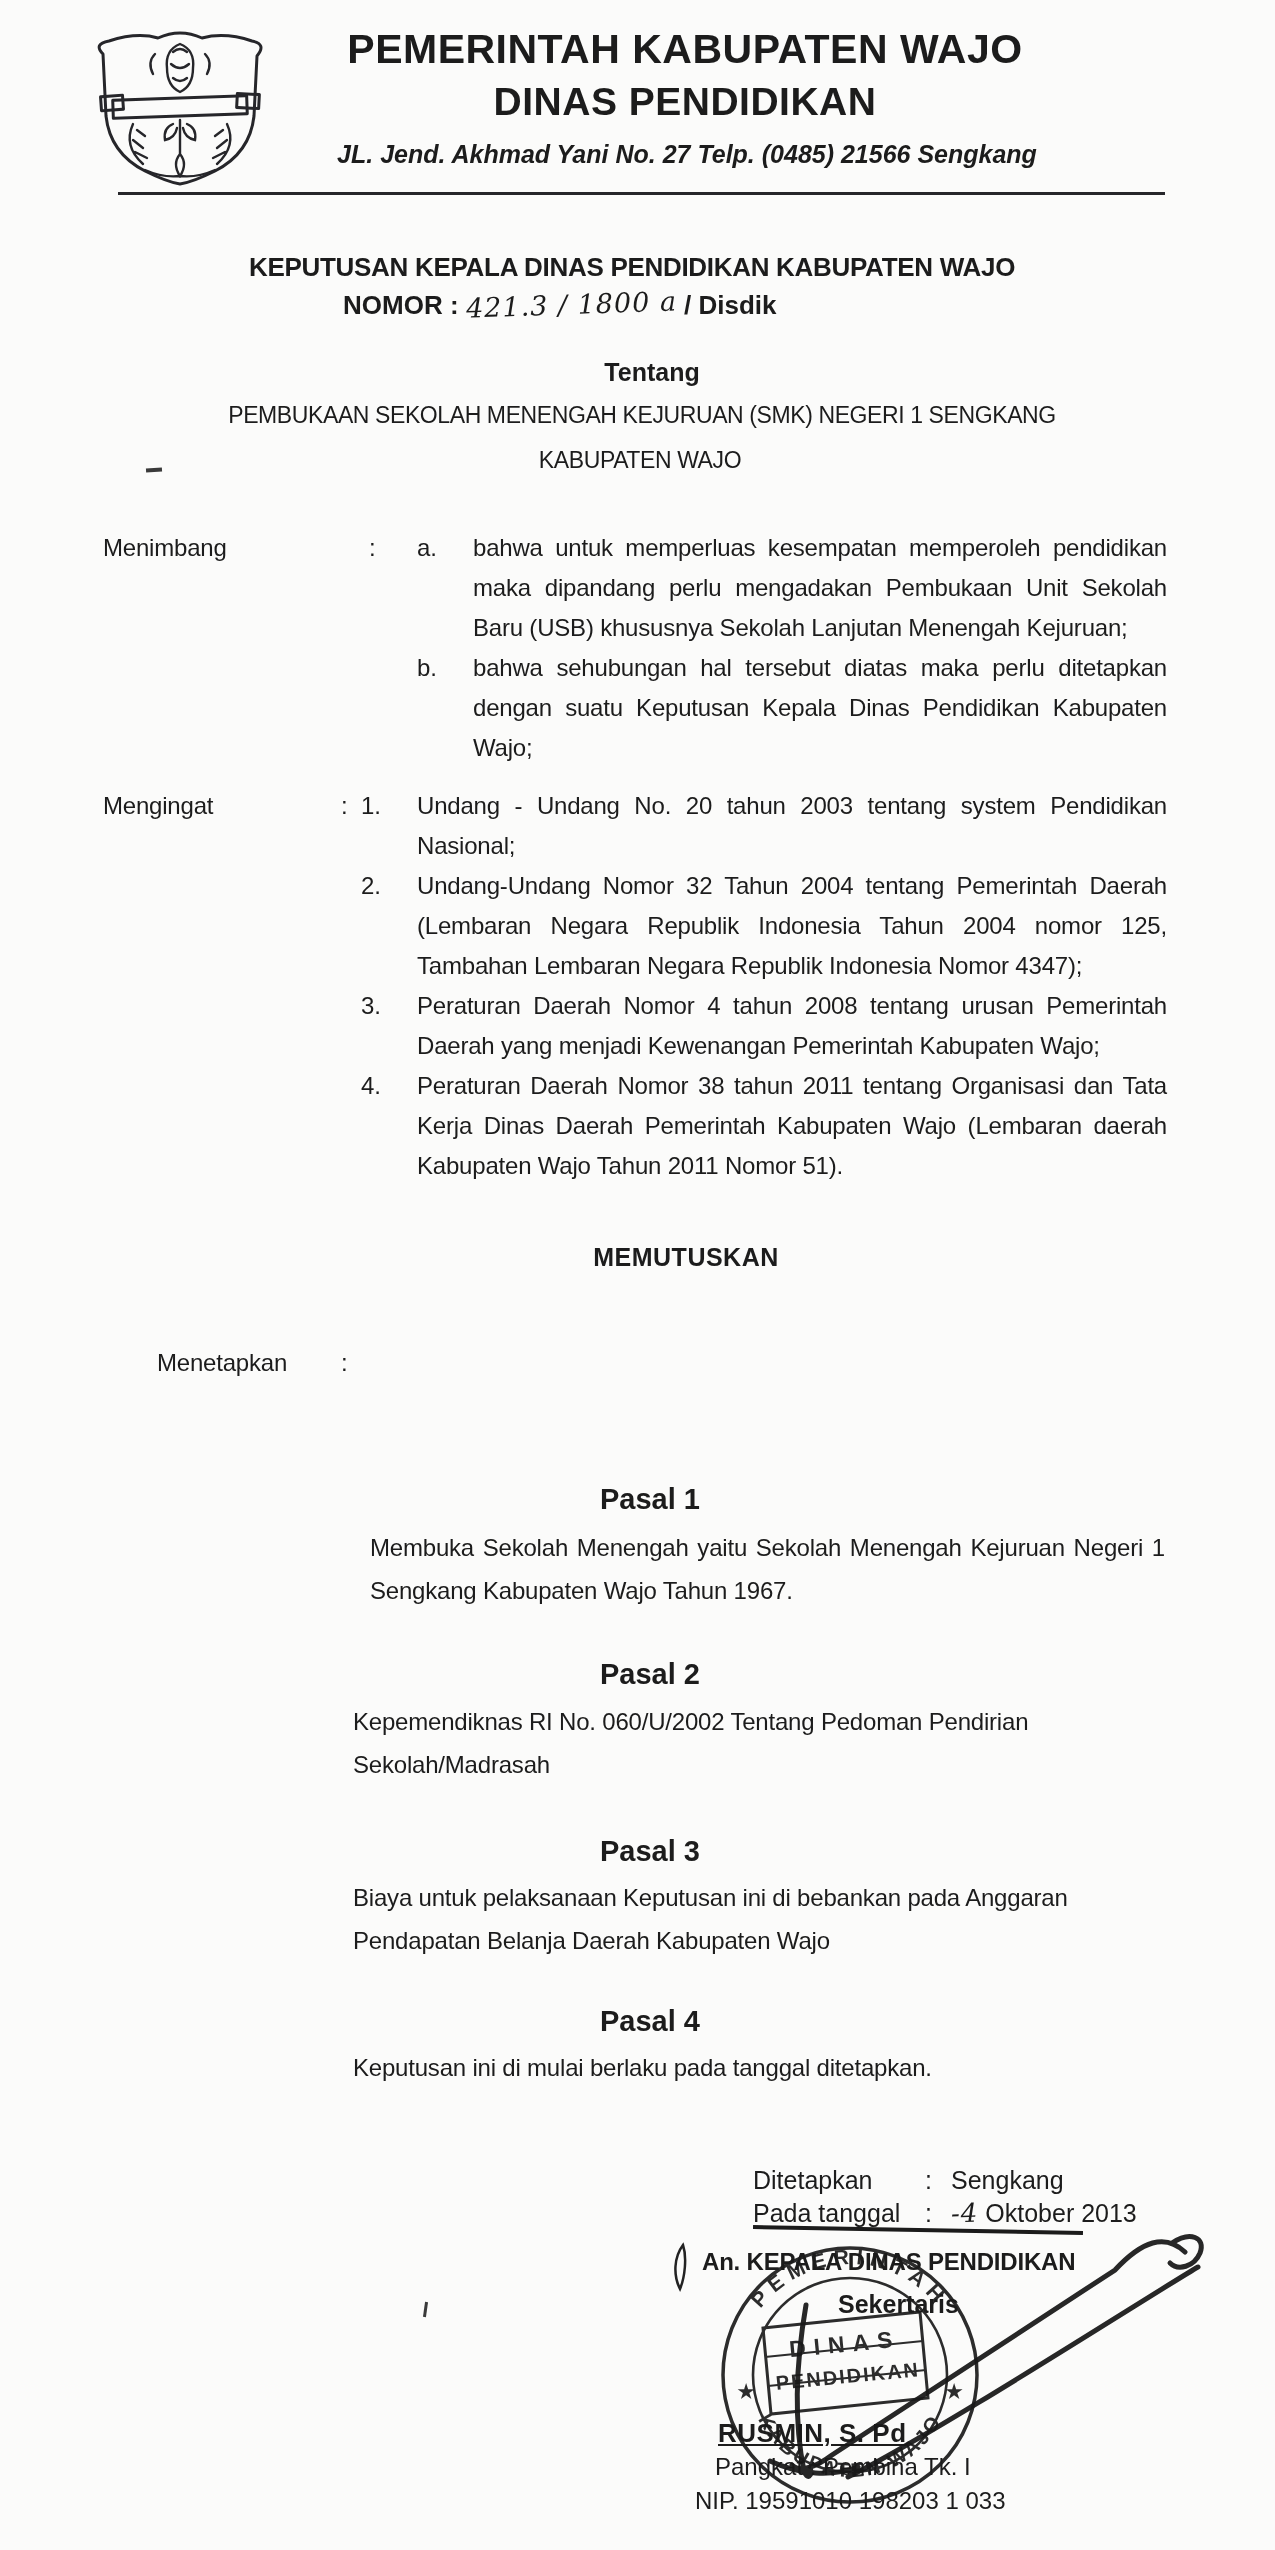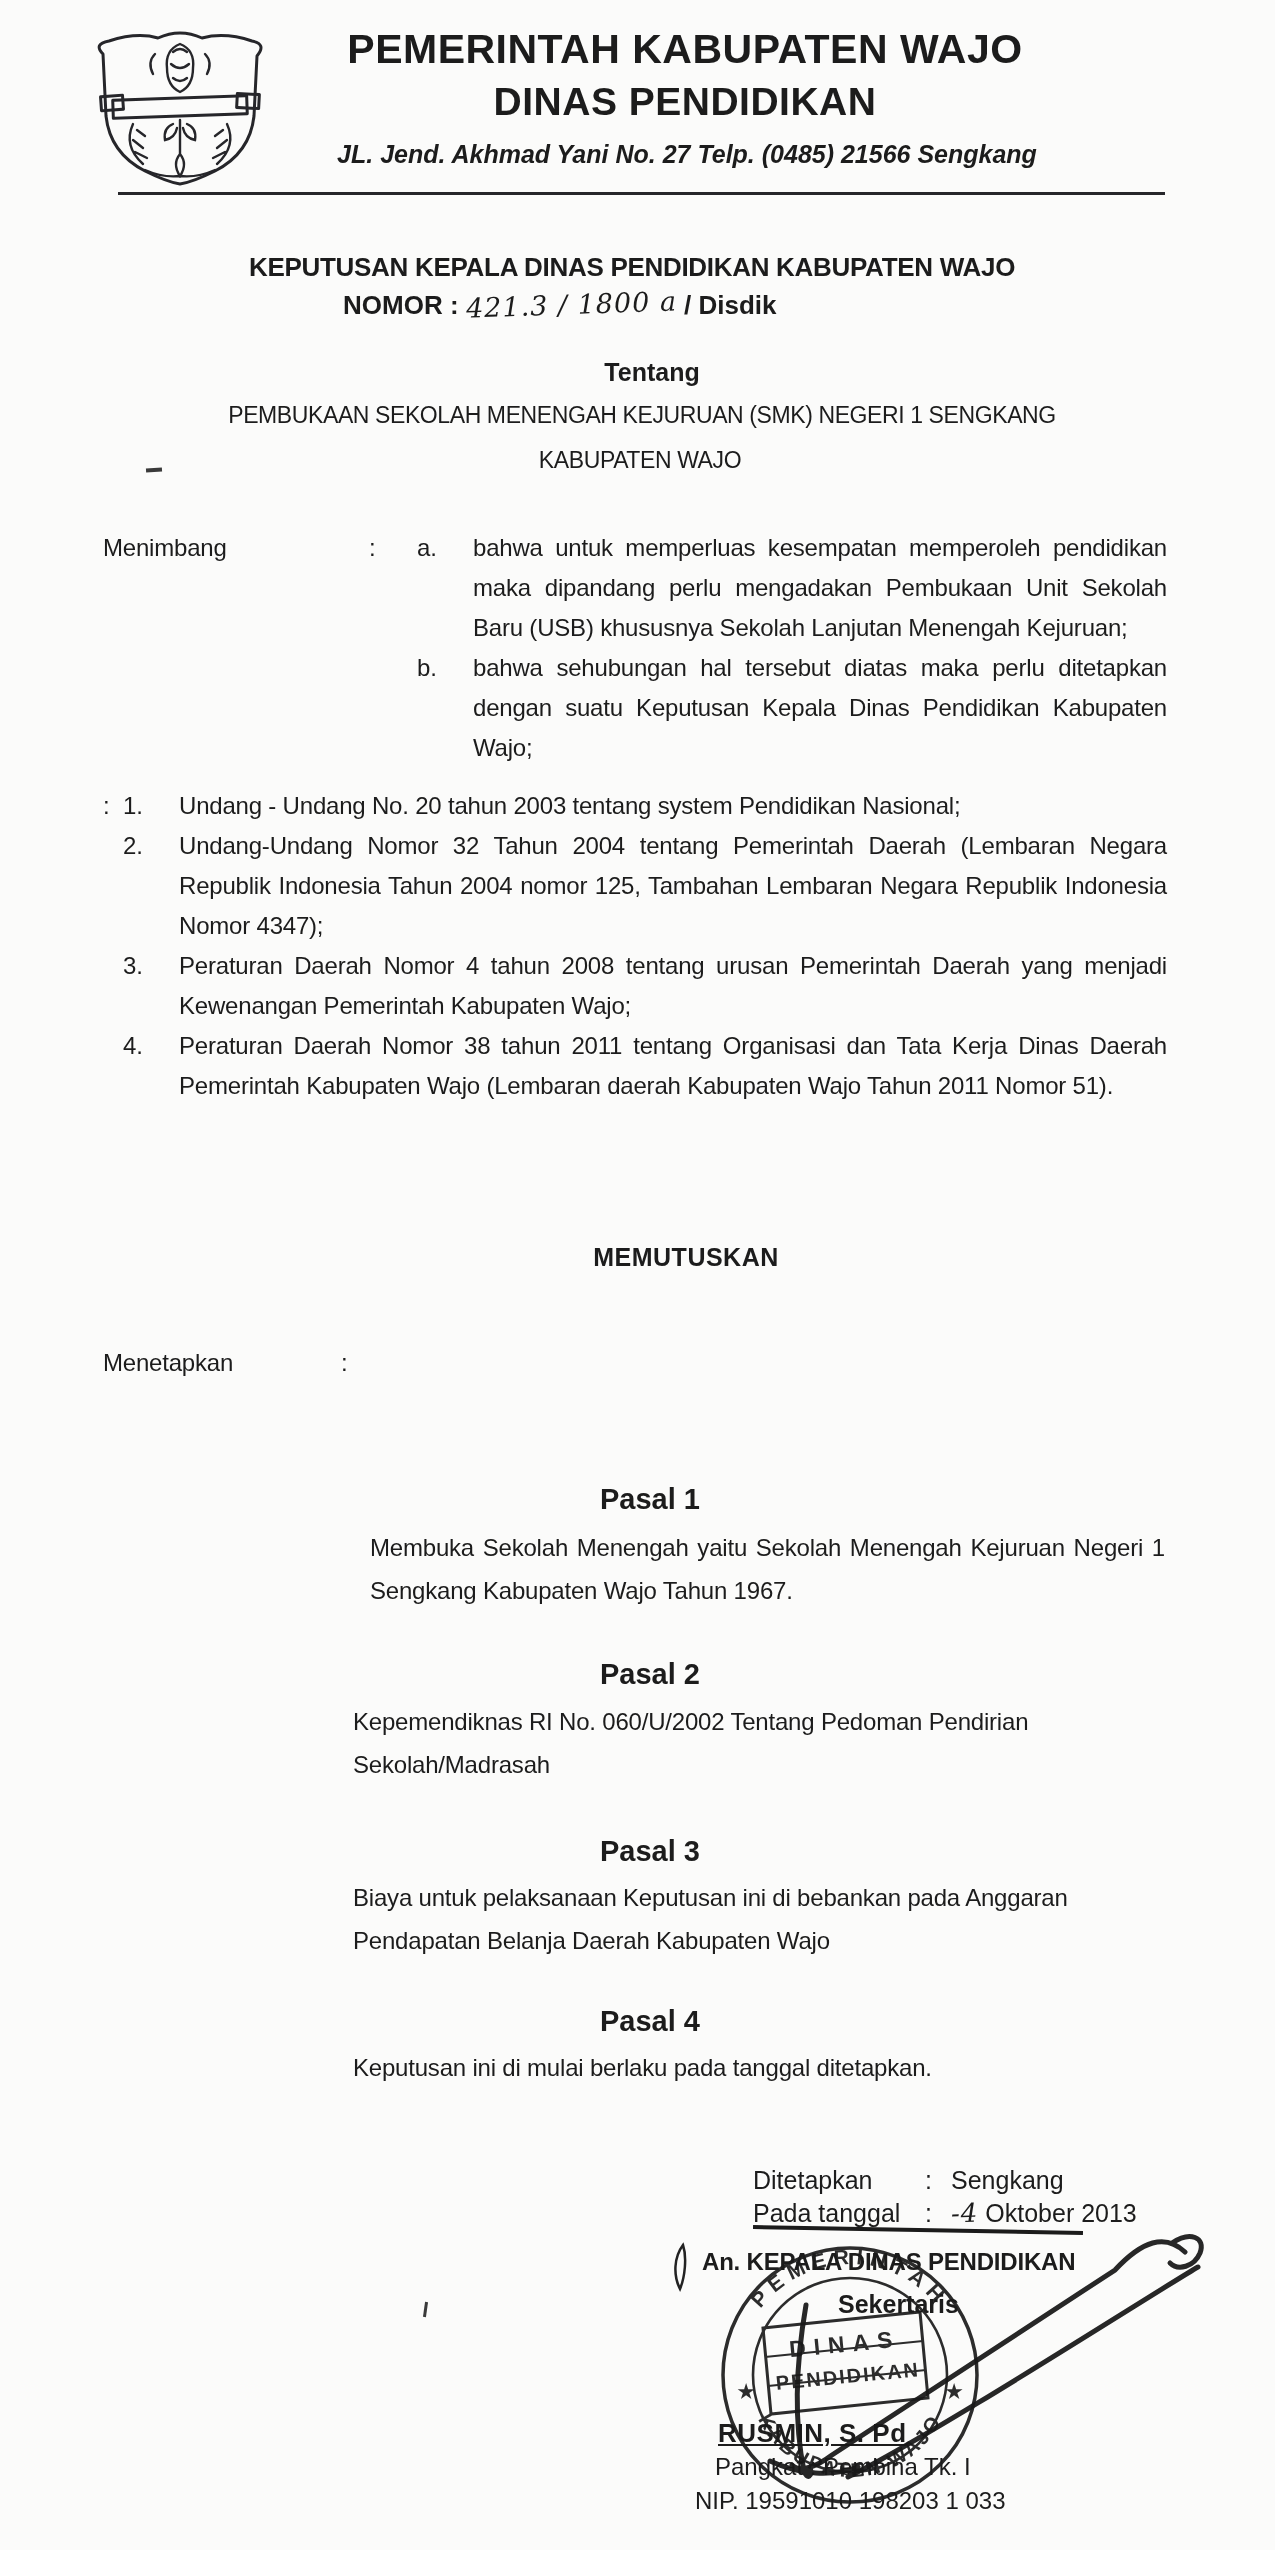--- a/index.html
+++ b/index.html
@@ -112,20 +112,21 @@
         <div class="item-text">bahwa untuk memperluas kesempatan memperoleh pendidikan maka dipandang perlu mengadakan Pembukaan Unit Sekolah Baru (USB) khususnya Sekolah Lanjutan Menengah Kejuruan;</div>
       </div>
       <div class="item">
         <div class="item-marker">b.</div>
         <div class="item-text">bahwa sehubungan hal tersebut diatas maka perlu ditetapkan dengan suatu Keputusan Kepala Dinas Pendidikan Kabupaten Wajo;</div>
       </div>
     </div>
   </div>
 
   <div class="abs sect" style="left:103px;top:786px;width:1064px;">
+    <div class="sect-label">Mengingat</div>
     <div class="sect-colon">:</div>
     <div class="sect-items">
       <div class="item">
         <div class="item-marker">1.</div>
         <div class="item-text">Undang - Undang No. 20 tahun 2003 tentang system Pendidikan Nasional;</div>
       </div>
       <div class="item">
         <div class="item-marker">2.</div>
         <div class="item-text">Undang-Undang Nomor 32 Tahun 2004 tentang Pemerintah Daerah (Lembaran Negara Republik Indonesia Tahun 2004 nomor 125, Tambahan Lembaran Negara Republik Indonesia Nomor 4347);</div>
       </div>
@@ -136,21 +137,21 @@
       <div class="item">
         <div class="item-marker">4.</div>
         <div class="item-text">Peraturan Daerah Nomor 38 tahun 2011 tentang Organisasi dan Tata Kerja Dinas Daerah Pemerintah Kabupaten Wajo (Lembaran daerah Kabupaten Wajo Tahun 2011 Nomor 51).</div>
       </div>
     </div>
   </div>
 
   <div class="abs ctr memutuskan" style="left:655px;top:1243px;">MEMUTUSKAN</div>
 
   <div class="abs sect" style="left:103px;top:1335px;width:1064px;">
-    <div class="sect-label" style="line-height:56px;">Menetapkan</div>
+    <div class="sect-label" style="line-height:56px;text-align:center;">Menetapkan</div>
     <div class="sect-colon" style="line-height:56px;">:</div>
   </div>
 
   <div class="abs ctr pasal-head" style="left:650px;top:1483px;">Pasal 1</div>
   <div class="abs pasal-text just" style="left:370px;top:1526px;width:795px;">Membuka Sekolah Menengah yaitu Sekolah Menengah Kejuruan Negeri 1 Sengkang Kabupaten Wajo Tahun 1967.</div>
 
   <div class="abs ctr pasal-head" style="left:650px;top:1658px;">Pasal 2</div>
   <div class="abs pasal-text" style="left:353px;top:1700px;width:815px;">Kepemendiknas RI No. 060/U/2002 Tentang Pedoman Pendirian Sekolah/Madrasah</div>
 
   <div class="abs ctr pasal-head" style="left:650px;top:1835px;">Pasal 3</div>

